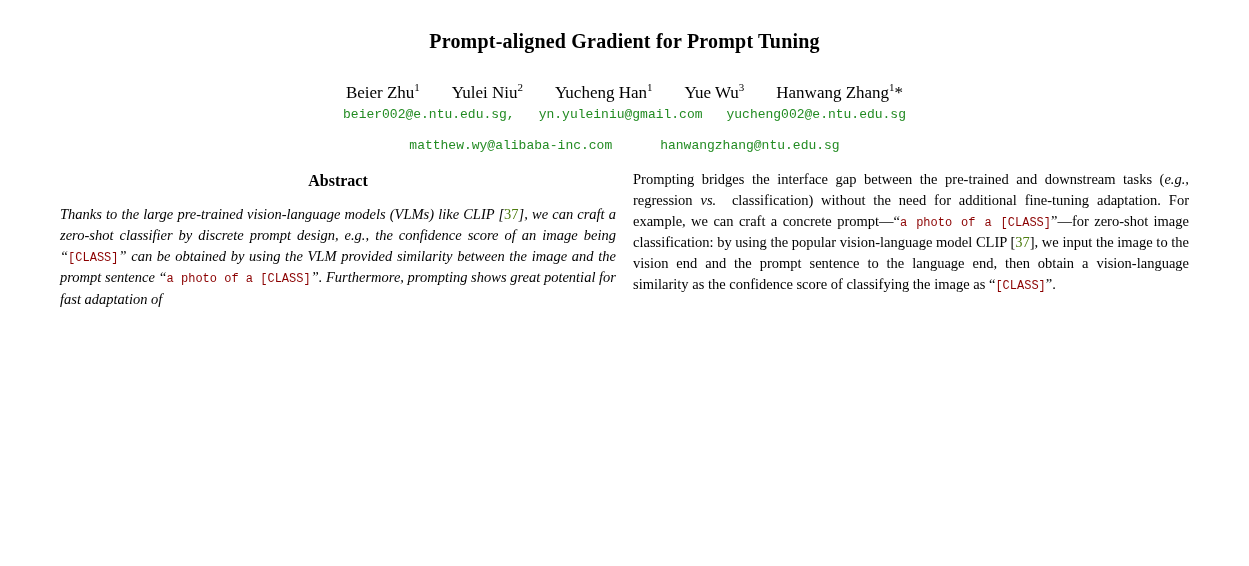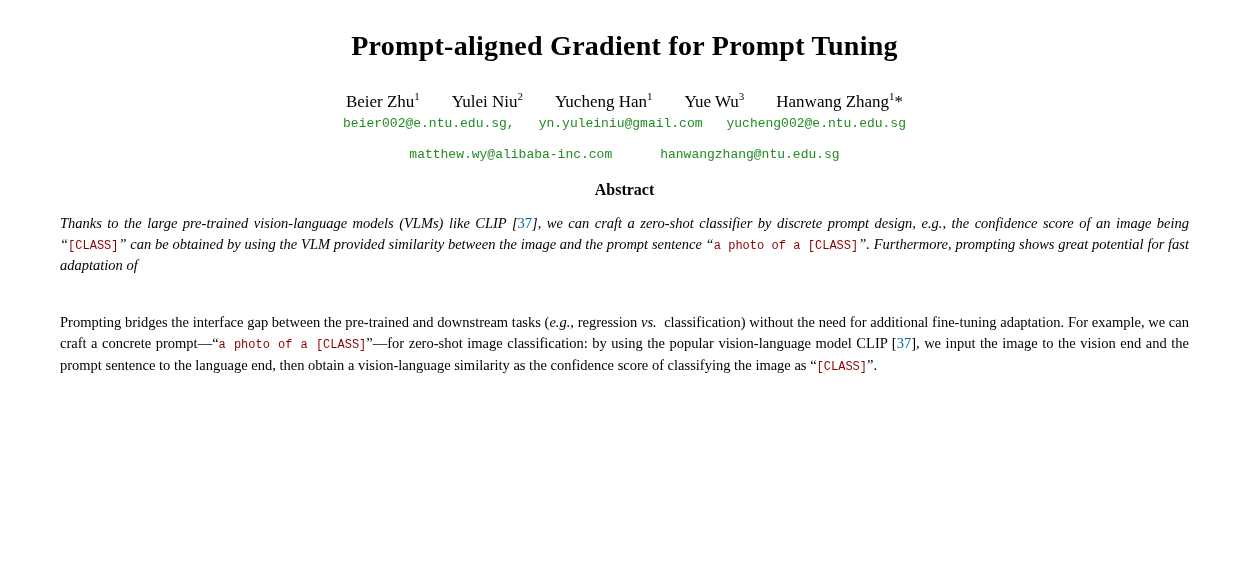--- a/index.html
+++ b/index.html
@@ -12,21 +12,21 @@
       background: #ffffff;
       font-family: "Times New Roman", Times, serif;
       width: 1249px;
       min-height: 566px;
       padding: 20px 60px 30px 60px;
       color: #000000;
     }
 
     .paper-title {
       text-align: center;
-      font-size: 28px;
+      font-size: 20px;
       font-weight: bold;
       margin-bottom: 28px;
       margin-top: 10px;
       letter-spacing: 0.01em;
     }
 
     .authors-section {
       text-align: right;
       margin-bottom: 6px;
     }
@@ -79,23 +79,22 @@
       gap: 48px;
       margin-bottom: 16px;
     }
 
     .email {
       color: #228B22;
     }
 
     .columns-container {
       display: flex;
-      gap: 36px;
+      gap: 17px;
       margin-top: 10px;
-      flex-direction: column;
     }
 
     .left-column {
       flex: 1;
       font-size: 14.5px;
       line-height: 1.45;
     }
 
     .right-column {
       flex: 1;
@@ -124,21 +123,21 @@
     }
 
     .inline-code {
       font-family: "Courier New", Courier, monospace;
       font-style: normal;
       color: #8B0000;
       font-size: 12px;
     }
 
     .cite-num {
-      color: #0369a1;
+      color: #4d7c0f;
       font-style: normal;
       font-family: Liberation Serif, serif;
     }
   </style>
 </head>
 <body>
 
 <h1 class="paper-title">Prompt-aligned Gradient for Prompt Tuning</h1>
 
 <div class="authors-section">

